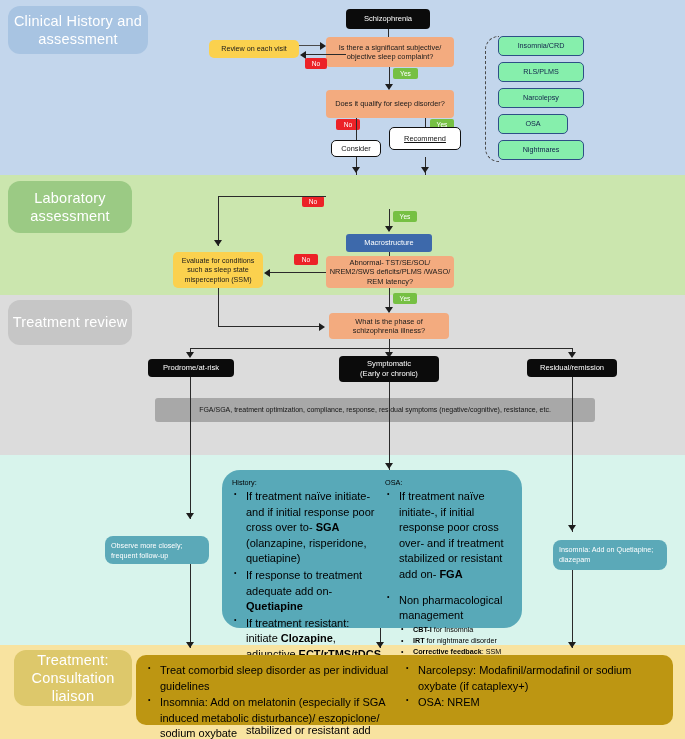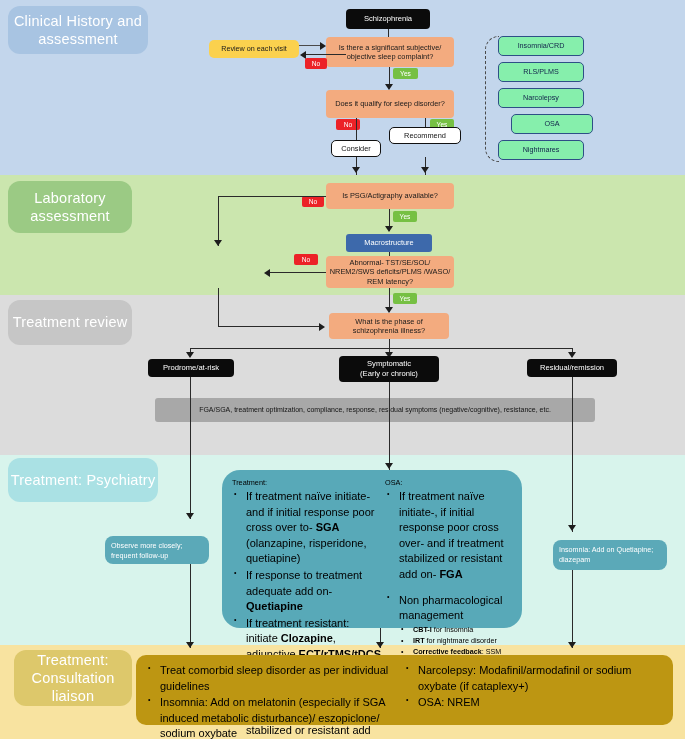--- a/index.html
+++ b/index.html
@@ -76,23 +76,20 @@
 
   <div class="stage-label lbl-blue" style="left:8px;top:6px;width:140px;height:48px;">
     <span>Clinical History and assessment</span>
   </div>
   <div class="stage-label lbl-green" style="left:8px;top:181px;width:124px;height:52px;">
     <span>Laboratory assessment</span>
   </div>
   <div class="stage-label lbl-gray" style="left:8px;top:300px;width:124px;height:45px;">
     <span>Treatment review</span>
   </div>
-  <div class="stage-label lbl-cyan" style="left:8px;top:458px;width:150px;height:44px;">
-    <span>Treatment: Psychiatry</span>
-  </div>
   <div class="stage-label lbl-yellow" style="left:14px;top:650px;width:118px;height:56px;">
     <span>Treatment: Consultation liaison</span>
   </div>
 
   <div class="node n-black" style="left:346px;top:9px;width:84px;height:20px;">
     <span>Schizophrenia</span>
   </div>
 
   <div class="ln ln-v" style="left:388px;top:29px;height:8px;"></div>
 
@@ -131,47 +128,44 @@
   <div class="node n-white" style="left:331px;top:140px;width:50px;height:17px;">
     <span>Consider</span>
   </div>
   <div class="ln ln-v" style="left:356px;top:157px;height:18px;"></div>
   <div class="arw arw-d" style="left:352px;top:167px;"></div>
 
   <div class="tag tag-yes" style="left:430px;top:119px;width:24px;height:11px;">
     <span>Yes</span>
   </div>
   <div class="ln ln-v" style="left:425px;top:118px;height:22px;"></div>
-  <div class="node n-white" style="left:389px;top:127px;width:72px;height:17px;">
+  <div class="node n-white" style="left:389px;top:127px;width:72px;height:23px;text-decoration:underline;">
     <span>Recommend</span>
   </div>
   <div class="ln ln-v" style="left:425px;top:157px;height:18px;"></div>
   <div class="arw arw-d" style="left:421px;top:167px;"></div>
 
   <div class="dash-brace" style="left:485px;top:36px;width:14px;height:126px;"></div>
 
   <div class="node n-sidebox" style="left:498px;top:36px;width:86px;height:20px;">
     <span>Insomnia/CRD</span>
   </div>
   <div class="node n-sidebox" style="left:498px;top:62px;width:86px;height:20px;">
     <span>RLS/PLMS</span>
   </div>
   <div class="node n-sidebox" style="left:498px;top:88px;width:86px;height:20px;">
     <span>Narcolepsy</span>
   </div>
-  <div class="node n-sidebox" style="left:511px;top:114px;width:82px;height:20px;">
+  <div class="node n-sidebox" style="left:498px;top:114px;width:70px;height:20px;">
     <span>OSA</span>
   </div>
   <div class="node n-sidebox" style="left:498px;top:140px;width:86px;height:20px;">
     <span>Nightmares</span>
   </div>
 
-  <div class="node n-peach" style="left:326px;top:183px;width:128px;height:26px;padding:0 4px;">
-    <span>Is PSG/Actigraphy available?</span>
-  </div>
 
   <div class="tag tag-no" style="left:302px;top:196px;width:22px;height:11px;">
     <span>No</span>
   </div>
   <div class="ln ln-h" style="left:218px;top:196px;width:108px;"></div>
   <div class="ln ln-v" style="left:218px;top:196px;height:50px;"></div>
   <div class="arw arw-d" style="left:214px;top:240px;"></div>
 
   <div class="tag tag-yes" style="left:393px;top:211px;width:24px;height:11px;">
     <span>Yes</span>
@@ -181,20 +175,23 @@
 
   <div class="node n-blue" style="left:346px;top:234px;width:86px;height:18px;">
     <span>Macrostructure</span>
   </div>
   <div class="ln ln-v" style="left:389px;top:252px;height:6px;"></div>
 
   <div class="node n-peach" style="left:326px;top:256px;width:128px;height:32px;padding:4px 3px;">
     <span>Abnormal- TST/SE/SOL/ NREM2/SWS deficits/PLMS /WASO/ REM latency?</span>
   </div>
 
+  <div class="node n-yellow" style="left:173px;top:252px;width:90px;height:36px;padding:0 4px;">
+    <span>Evaluate for conditions such as sleep state misperception (SSM)</span>
+  </div>
 
   <div class="tag tag-no" style="left:294px;top:254px;width:24px;height:11px;">
     <span>No</span>
   </div>
   <div class="ln ln-h" style="left:270px;top:272px;width:56px;"></div>
   <div class="arw arw-l" style="left:264px;top:269px;"></div>
 
   <div class="tag tag-yes" style="left:393px;top:293px;width:24px;height:11px;">
     <span>Yes</span>
   </div>
@@ -238,21 +235,21 @@
 
   <div class="ln ln-v" style="left:389px;top:382px;height:88px;"></div>
   <div class="arw arw-d" style="left:385px;top:463px;"></div>
 
   <div class="ln ln-v" style="left:572px;top:377px;height:155px;"></div>
   <div class="arw arw-d" style="left:568px;top:525px;"></div>
 
   <div class="bigbox psychbox" style="left:222px;top:470px;width:300px;height:158px;"></div>
 
   <div class="col" style="left:232px;top:478px;width:150px;">
-    <div class="hdr">Treatment:</div>
+    <div class="hdr">History:</div>
     <ul class="bl">
       <li>If treatment naïve initiate- and if initial response poor cross over to- <b>SGA</b> (olanzapine, risperidone, quetiapine)</li>
       <li>If response to treatment adequate add on- <b>Quetiapine</b></li>
       <li>If treatment resistant: initiate <b>Clozapine</b>, adjunctive <b>ECT/rTMS/tDCS</b></li>
     </ul>
     <div class="hdr" style="margin-top:2px;">RLS:</div>
     <ul class="bl">
       <li>If treatment naïve initiate-, if initial response poor cross over- and if treatment stabilized or resistant add on- <b>Aripiprazole</b></li>
     </ul>
   </div>

